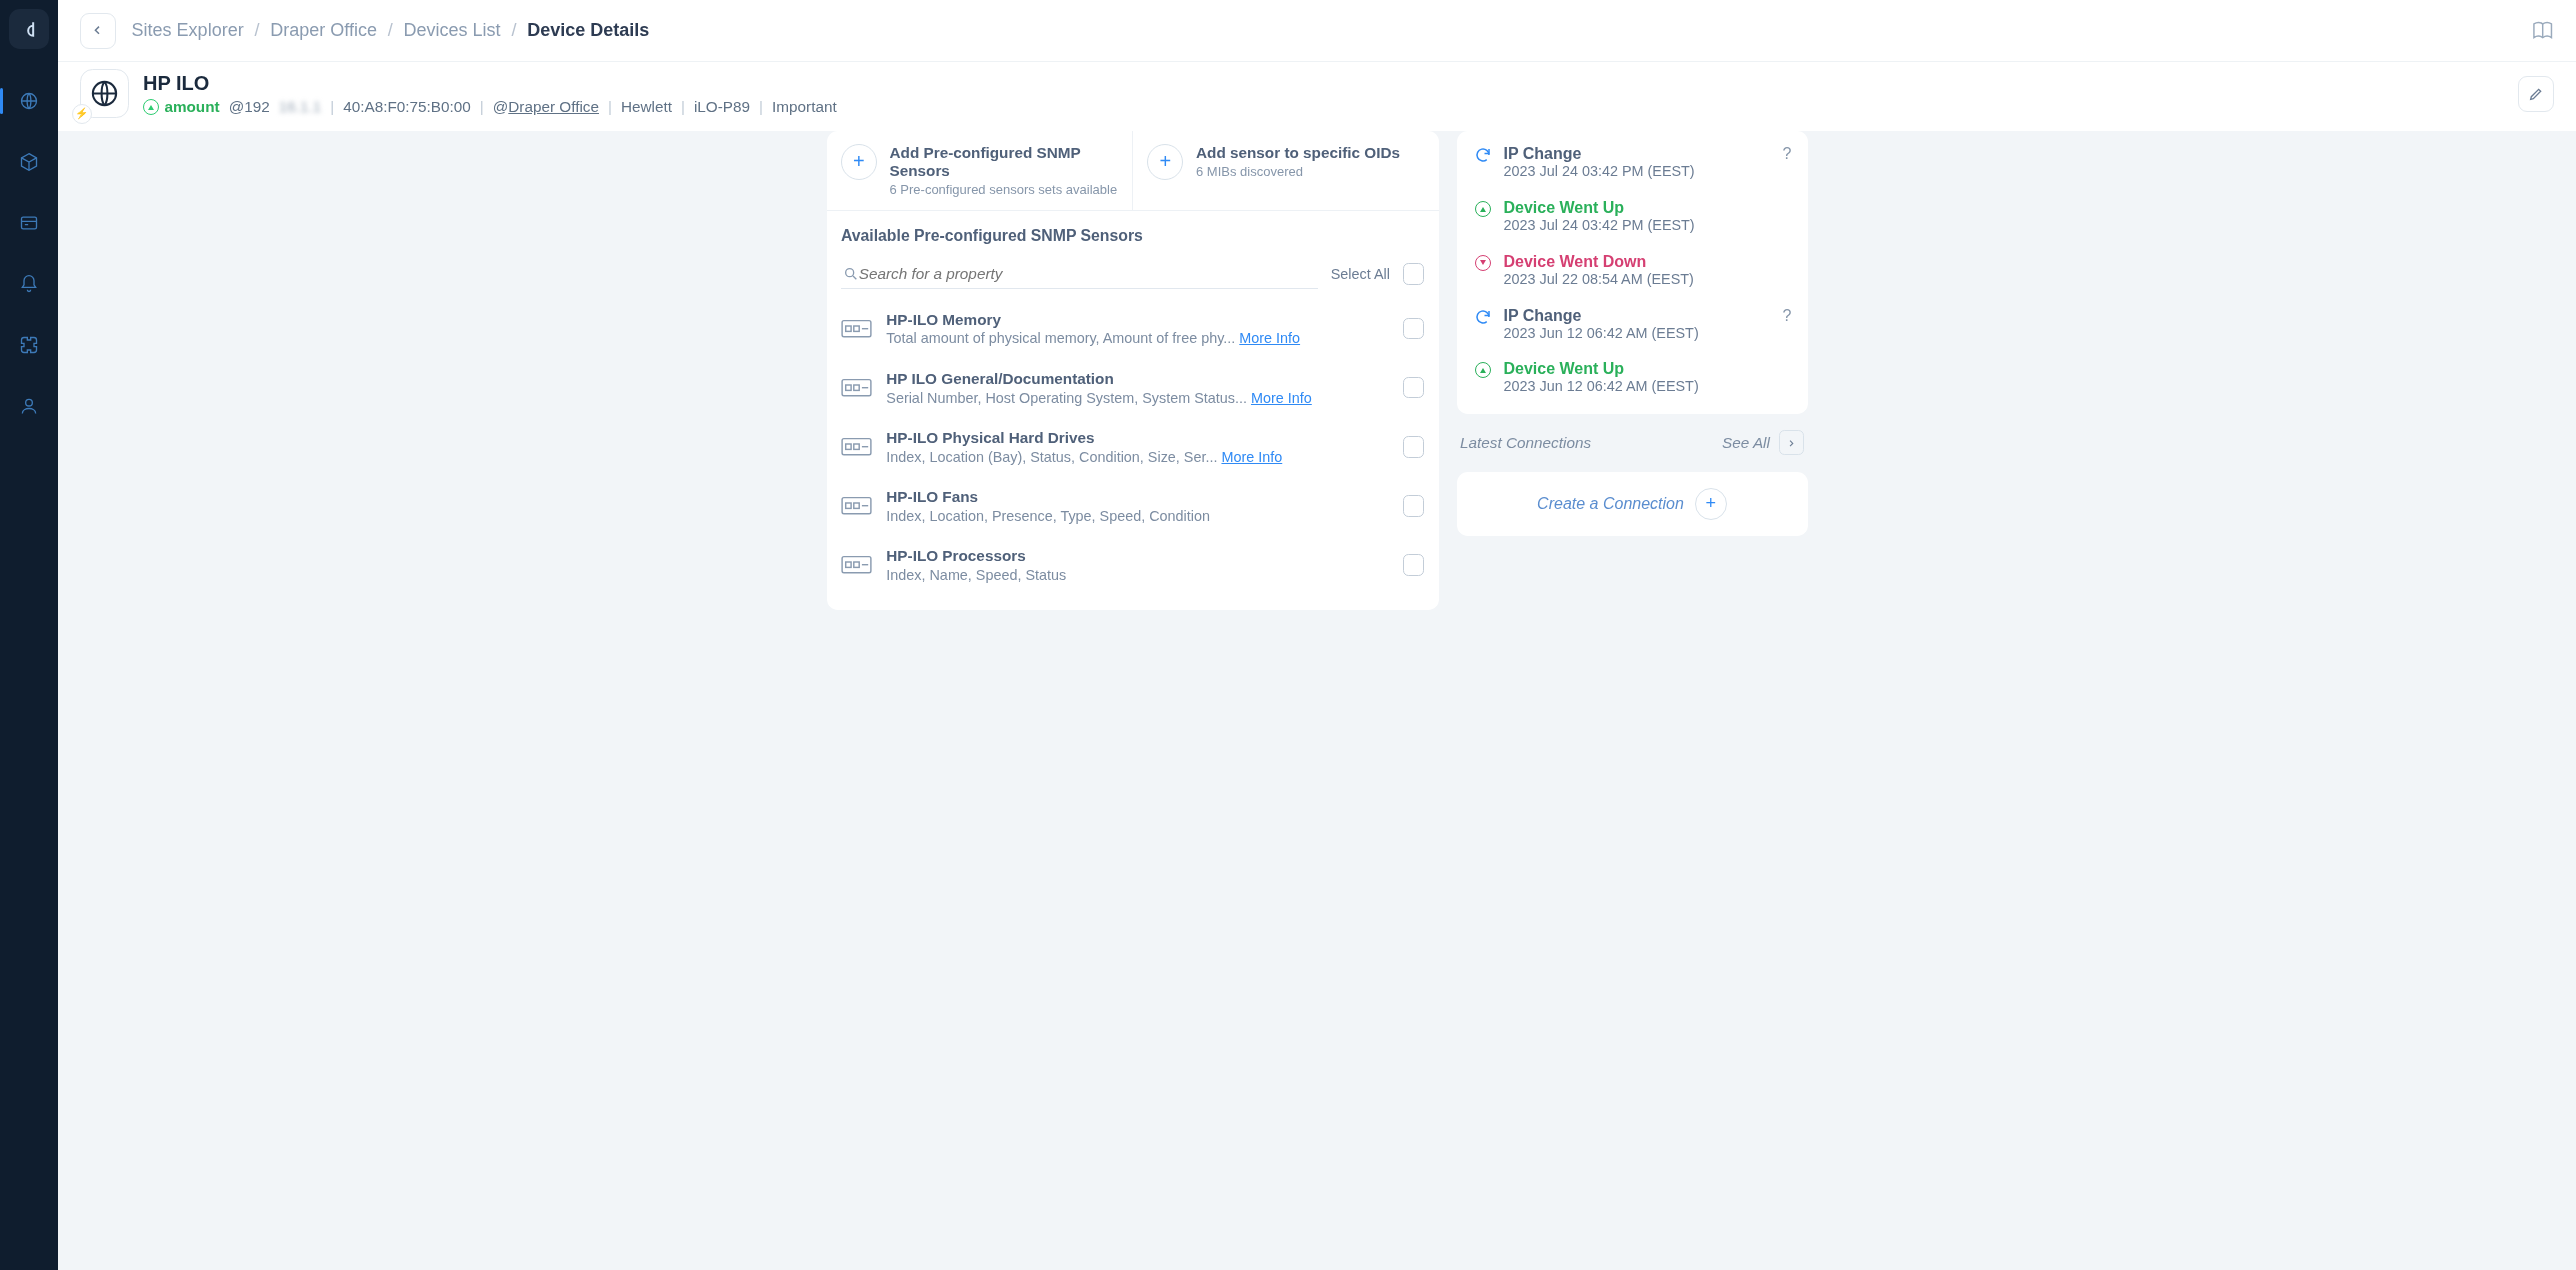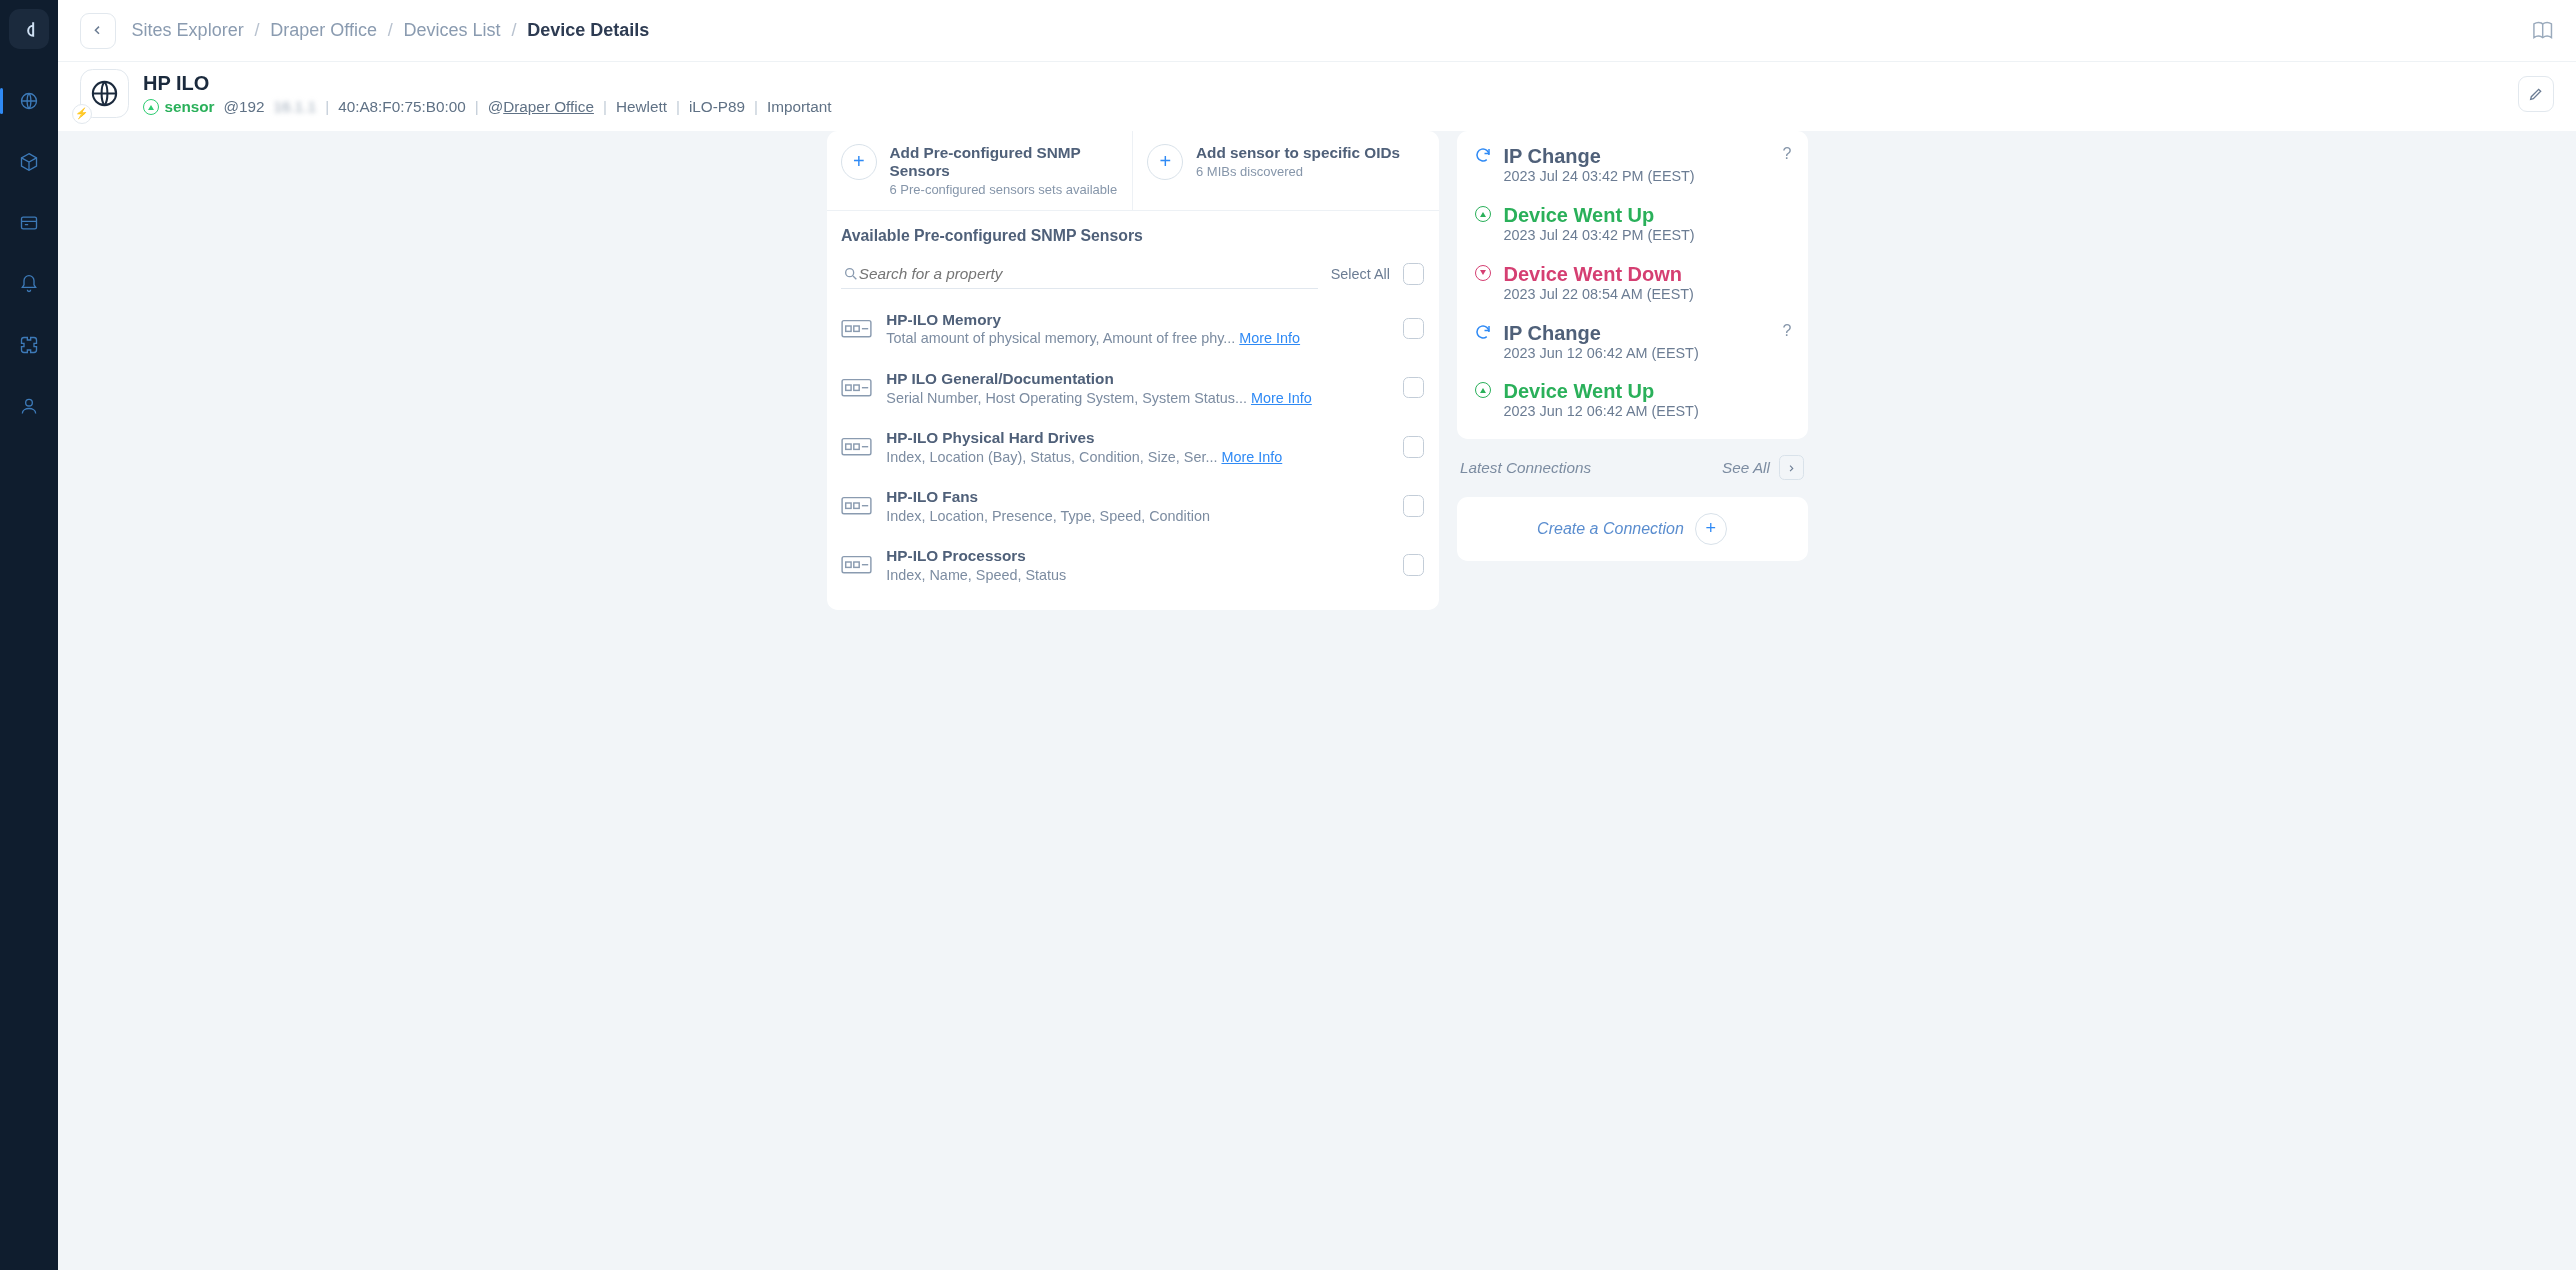--- a/index.html
+++ b/index.html
@@ -67,21 +67,21 @@
   .sensor-text { flex:1; }
   .sensor-name { font-weight:700; color:#4f6079; font-size:15.3px; }
   .sensor-desc { color:#7c8ca1; font-size:14.4px; margin-top:1.8px; }
   .more-link { color:#2f8af5; text-decoration:underline; }
 
   
   .timeline-panel { background:#fff; border-radius:10.8px; padding: 9px 10.8px 14.4px 10.8px; }
   .timeline { display:flex; flex-direction:column; gap:9px; }
   .tl-item { display:flex; align-items:flex-start; gap:10.8px; padding:5.4px 5.4px; }
   .tl-body { flex:1; }
-  .tl-title { font-weight:700; font-size:20px; }
+  .tl-title { font-weight:700; font-size:16px; }
   .tl-title.neutral { color:#4f6079; }
   .tl-title.up { color:#2ab05a; }
   .tl-title.down { color:#d53f72; }
   .tl-date { color:#6b7c93; font-size:14.4px; }
   .tl-icon { width:20px; height:20px; display:flex; align-items:center; justify-content:center; flex-shrink:0; }
   .help-q { color:#8696aa; font-size:16px; margin-left:auto; }
   .ic-up { width:16px; height:16px; border:1.8px solid #2ab05a; border-radius:50%; display:flex; align-items:center; justify-content:center; }
   .ic-up::after { content:""; width:0; height:0; border-left:3.6px solid transparent; border-right:3.6px solid transparent; border-bottom:5.4px solid #2ab05a; }
   .ic-down { width:16px; height:16px; border:1.8px solid #d53f72; border-radius:50%; display:flex; align-items:center; justify-content:center; }
   .ic-down::after { content:""; width:0; height:0; border-left:3.6px solid transparent; border-right:3.6px solid transparent; border-top:5.4px solid #d53f72; }
@@ -175,21 +175,21 @@
             <path d="M3 12h18M12 3c3 3 3 15 0 18M12 3c-3 3-3 15 0 18"></path>
           </svg>
       </div>
       <div class="bolt-badge">⚡</div>
     </div>
     <div class="device-title-block">
       <div class="device-title">HP ILO</div>
       <div class="device-meta">
         <span class="status-chip">
           <span class="status-dot-up"></span>
-          <span class="status-text">sensor</span>
+          <span class="status-text">amount</span>
         </span>
         <span>@192</span>
         <span class="ip-blur">16.1.1</span>
         <span class="meta-sep">|</span>
         <span>40:A8:F0:75:B0:00</span>
         <span class="meta-sep">|</span>
         <span>
           <span>@</span><a class="meta-link">Draper Office</a>
         </span>
         <span class="meta-sep">|</span>

